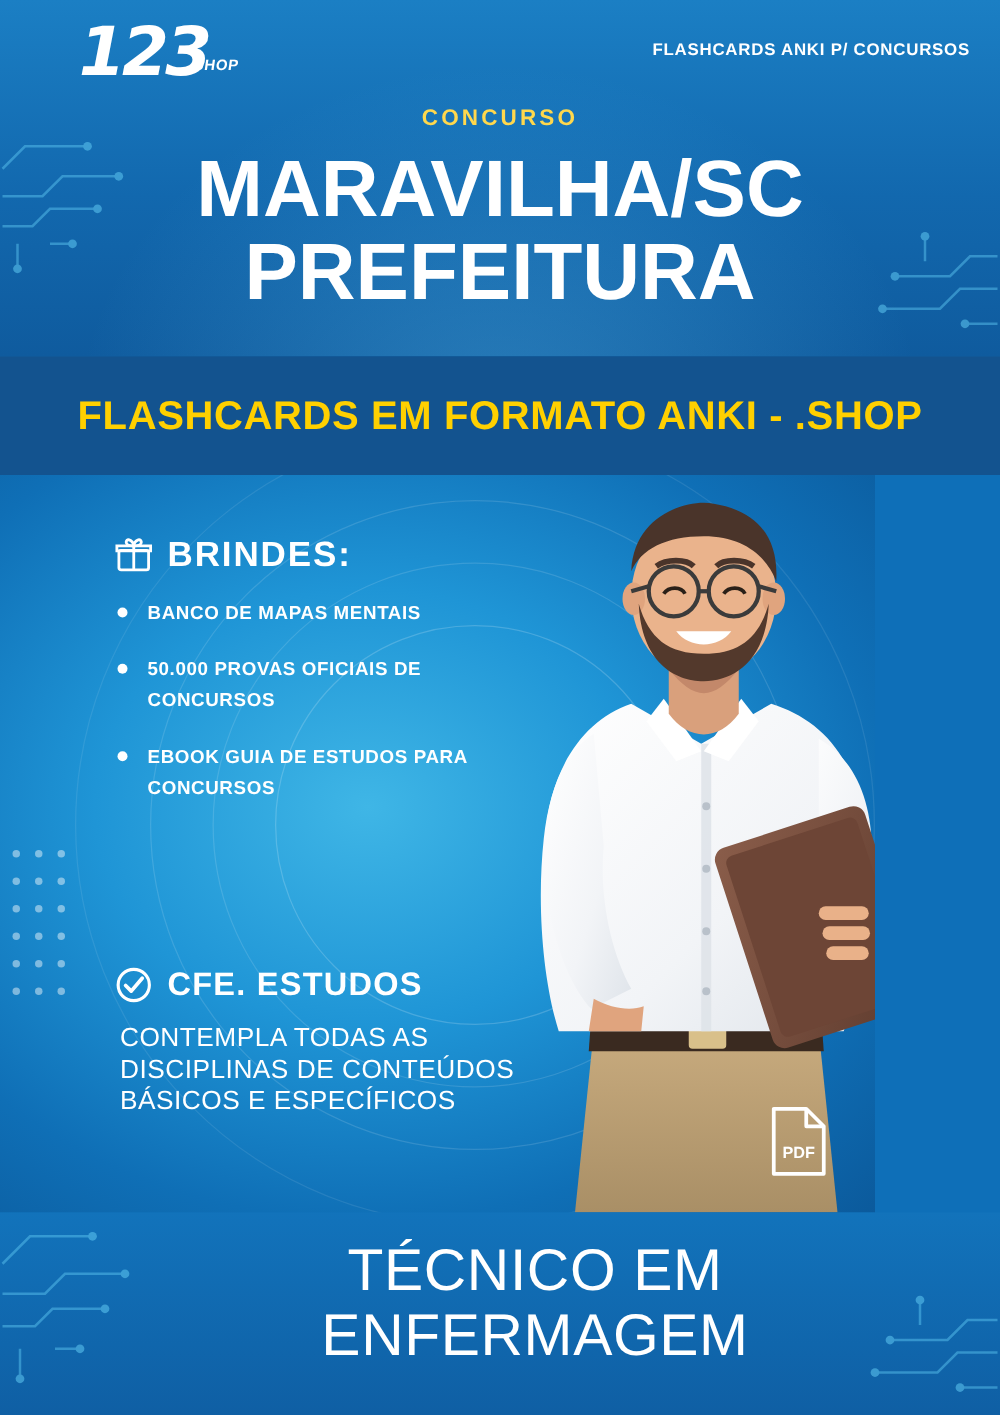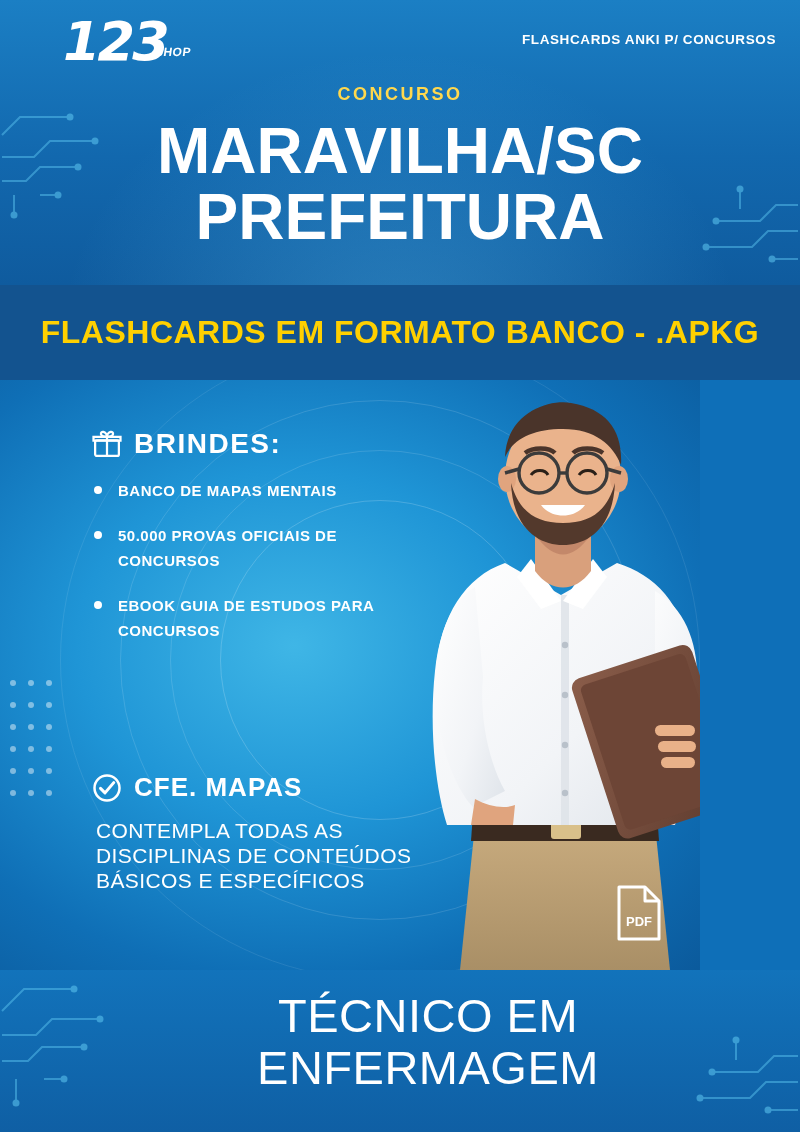--- a/index.html
+++ b/index.html
@@ -199,21 +199,21 @@
 
   <div class="top-right-label">FLASHCARDS ANKI P/ CONCURSOS</div>
 
   <div class="kicker">CONCURSO</div>
   <div class="title-main">
     <div>MARAVILHA/SC</div>
     <div>PREFEITURA</div>
   </div>
 
   <div class="strip">
-    <div class="strip-text">FLASHCARDS EM FORMATO BANCO - .APKG</div>
+    <div class="strip-text">FLASHCARDS EM FORMATO ANKI - .SHOP</div>
   </div>
 
   <div class="body-area">
     <div class="ring r4"></div>
     <div class="ring r1"></div>
     <div class="ring r2"></div>
     <div class="ring r3"></div>
 
     <div class="dots-left">
       <i style="left:0;top:0"></i>
@@ -345,21 +345,21 @@
       <li>BANCO DE MAPAS MENTAIS</li>
       <li>50.000 PROVAS OFICIAIS DE CONCURSOS</li>
       <li>EBOOK GUIA DE ESTUDOS PARA CONCURSOS</li>
     </ul>
 
     <div class="cfe-head">
       <svg class="check-icon" viewBox="0 0 24 24">
         <circle cx="12" cy="12" r="10" fill="none" stroke="#ffffff" stroke-width="2"></circle>
         <path d="M6.8 12.3l3.6 3.6 7-8.2" fill="none" stroke="#ffffff" stroke-width="2.4" stroke-linecap="round" stroke-linejoin="round"></path>
       </svg>
-      <div class="cfe-title">CFE. MAPAS</div>
+      <div class="cfe-title">CFE. ESTUDOS</div>
     </div>
     <div class="cfe-text">CONTEMPLA TODAS AS DISCIPLINAS DE CONTEÚDOS BÁSICOS E ESPECÍFICOS</div>
 
     <svg class="pdf-badge" viewBox="0 0 50 58">
       <path d="M5 3h26l14 14v38H5z" fill="none" stroke="#ffffff" stroke-width="3" stroke-linejoin="round"></path>
       <path d="M31 3v14h14" fill="none" stroke="#ffffff" stroke-width="3" stroke-linejoin="round"></path>
       <text x="25" y="42" text-anchor="middle" font-family="Liberation Sans, sans-serif" font-size="13" font-weight="bold" fill="#ffffff">PDF</text>
     </svg>
   </div>
 

